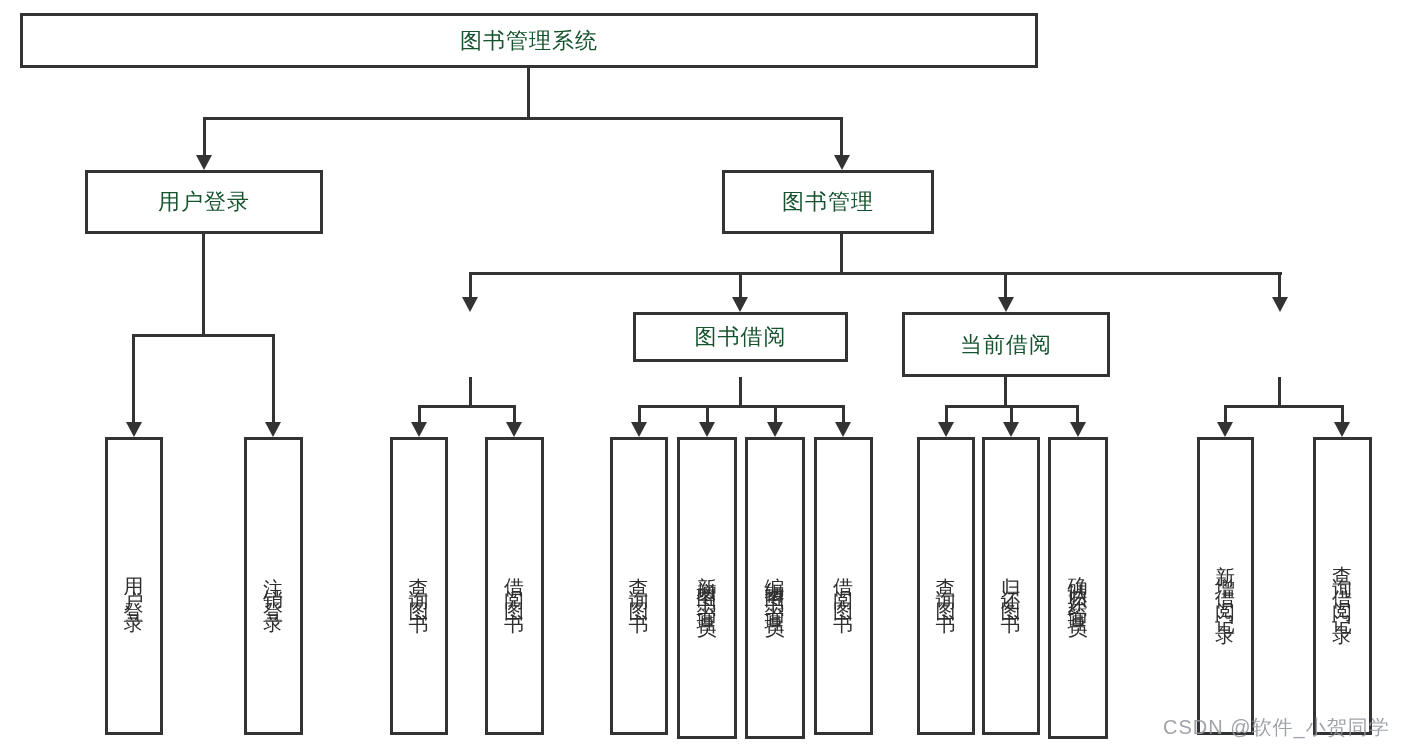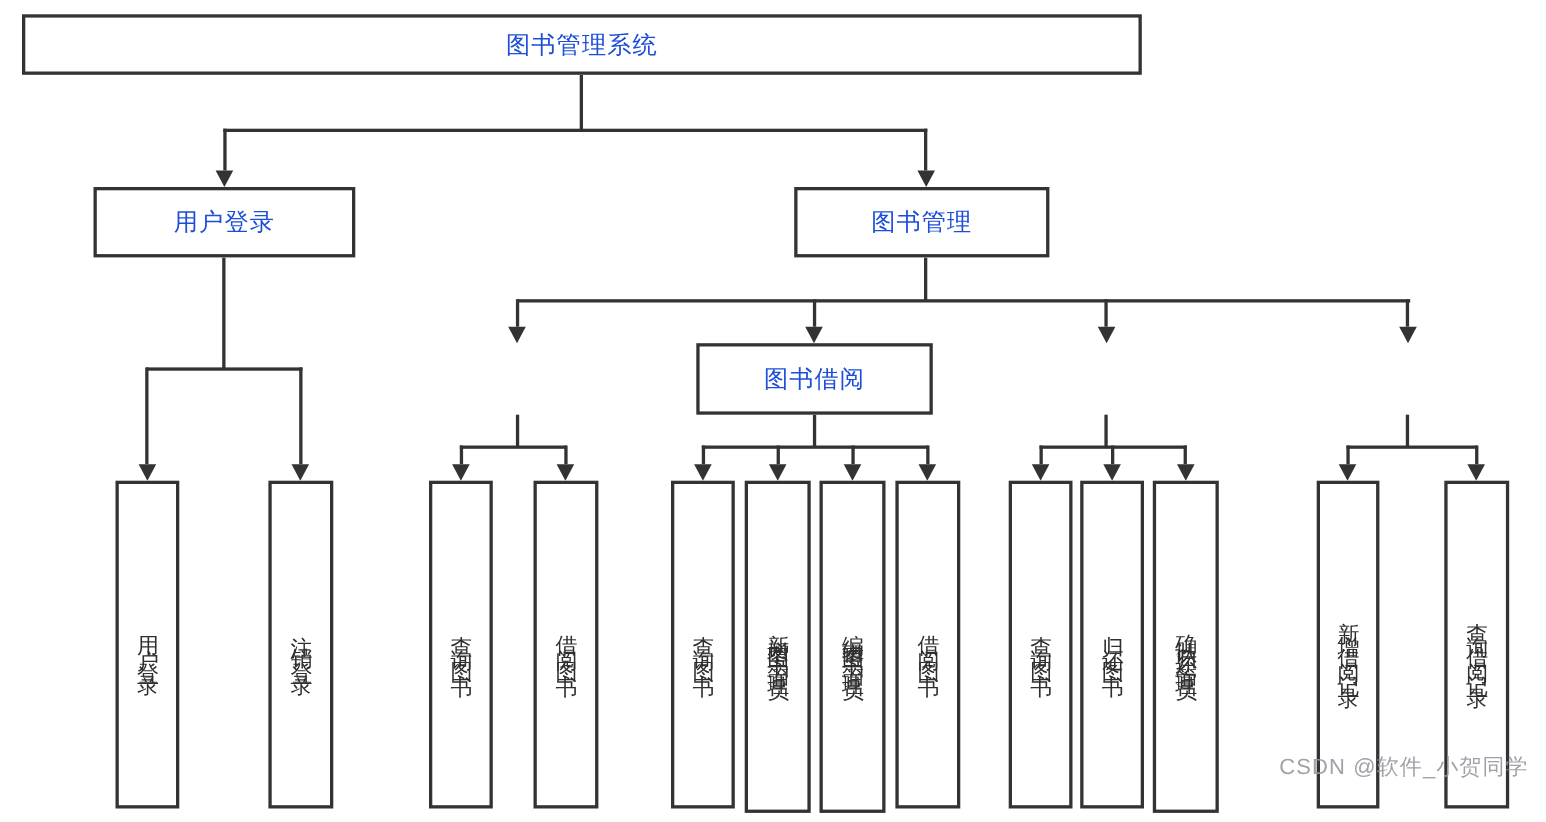--- a/index.html
+++ b/index.html
@@ -10,21 +10,21 @@
     font-family:"Liberation Sans", sans-serif;
     overflow:hidden;
   }
   
   .node{
     position:absolute;
     box-sizing:border-box;
     border:3px solid #333333;
     background:#ffffff;
     display:flex;align-items:center;justify-content:center;
-    font-size:22px;color:#1d4ed8;
+    font-size:22px;color:#14532d;
     letter-spacing:1px;
     z-index:2;
   }
   
   .leaf{
     position:absolute;
     box-sizing:border-box;
     border:3px solid #333333;
     background:#ffffff;
     display:flex;align-items:center;justify-content:center;
@@ -44,21 +44,21 @@
   
   .ah{
     position:absolute;width:0;height:0;
     border-left:8px solid transparent;
     border-right:8px solid transparent;
     border-top:15px solid #333333;
     z-index:1;
   }
   .watermark{
     position:absolute;
-    left:1163px;top:684px;
+    left:1163px;top:714px;
     font-size:20px;
     color:rgba(150,152,160,0.9);
     letter-spacing:1px;
     white-space:nowrap;
     z-index:3;
   }
 </style>
 </head>
 <body>
 
@@ -71,21 +71,21 @@
   <div class="vl" style="left:527px;top:68px;height:50px;"></div>
   <div class="hl" style="left:203px;top:117px;width:640px;"></div>
   <div class="vl" style="left:203px;top:117px;height:38px;"></div>
   <div class="ah" style="left:196px;top:155px;"></div>
   <div class="vl" style="left:840px;top:117px;height:38px;"></div>
   <div class="ah" style="left:834px;top:155px;"></div>
 
   <div class="node" style="left:85px;top:170px;width:238px;height:64px;">
     <span>用户登录</span>
   </div>
-  <div class="node" style="left:722px;top:170px;width:232px;height:64px;">
+  <div class="node" style="left:722px;top:170px;width:212px;height:64px;">
     <span>图书管理</span>
   </div>
 
   <div class="vl" style="left:202px;top:234px;height:101px;"></div>
   <div class="hl" style="left:133px;top:334px;width:142px;"></div>
   <div class="vl" style="left:132px;top:334px;height:88px;"></div>
   <div class="ah" style="left:126px;top:422px;"></div>
   <div class="vl" style="left:272px;top:334px;height:88px;"></div>
   <div class="ah" style="left:265px;top:422px;"></div>
 
@@ -93,22 +93,25 @@
   <div class="hl" style="left:470px;top:272px;width:812px;"></div>
   <div class="vl" style="left:469px;top:272px;height:25px;"></div>
   <div class="ah" style="left:462px;top:297px;"></div>
   <div class="vl" style="left:739px;top:272px;height:25px;"></div>
   <div class="ah" style="left:732px;top:297px;"></div>
   <div class="vl" style="left:1004px;top:272px;height:25px;"></div>
   <div class="ah" style="left:998px;top:297px;"></div>
   <div class="vl" style="left:1278px;top:272px;height:25px;"></div>
   <div class="ah" style="left:1272px;top:297px;"></div>
 
-  <div class="node" style="left:633px;top:312px;width:215px;height:65px;">
+  <div class="node" style="left:633px;top:312px;width:215px;height:50px;">
     <span>图书借阅</span>
+  </div>
+  <div class="node" style="left:902px;top:312px;width:208px;height:65px;">
+    <span>当前借阅</span>
   </div>
 
   <div class="vl" style="left:469px;top:377px;height:29px;"></div>
   <div class="hl" style="left:418px;top:405px;width:97px;"></div>
   <div class="vl" style="left:418px;top:405px;height:17px;"></div>
   <div class="ah" style="left:411px;top:422px;"></div>
   <div class="vl" style="left:513px;top:405px;height:17px;"></div>
   <div class="ah" style="left:506px;top:422px;"></div>
 
   <div class="vl" style="left:739px;top:377px;height:29px;"></div>

